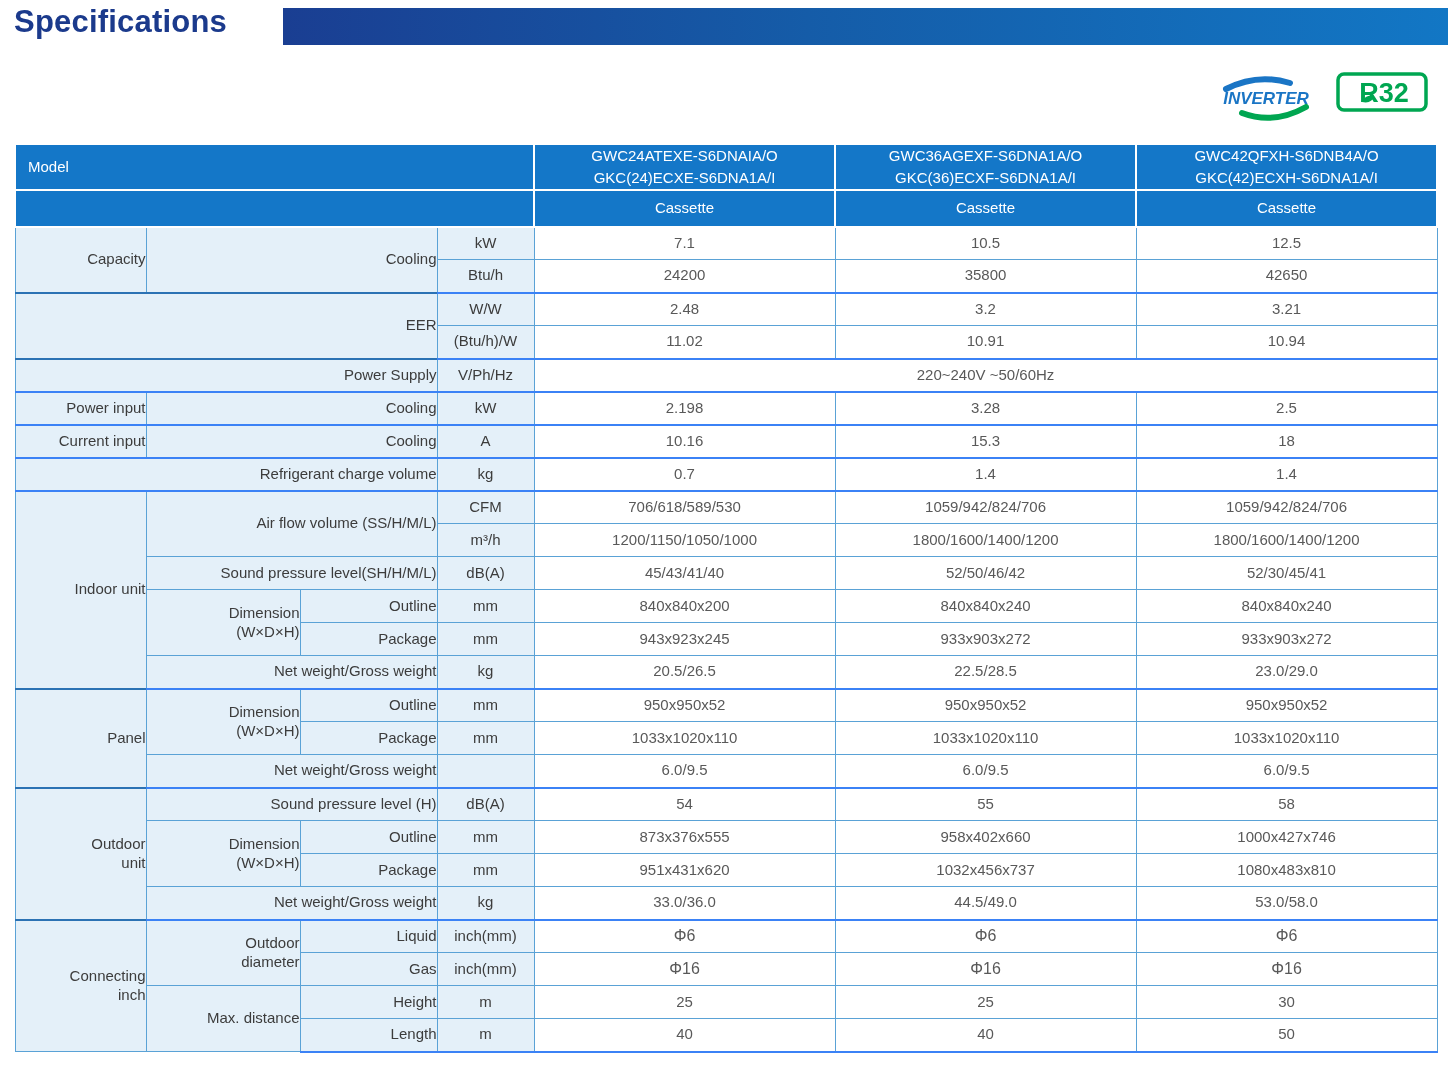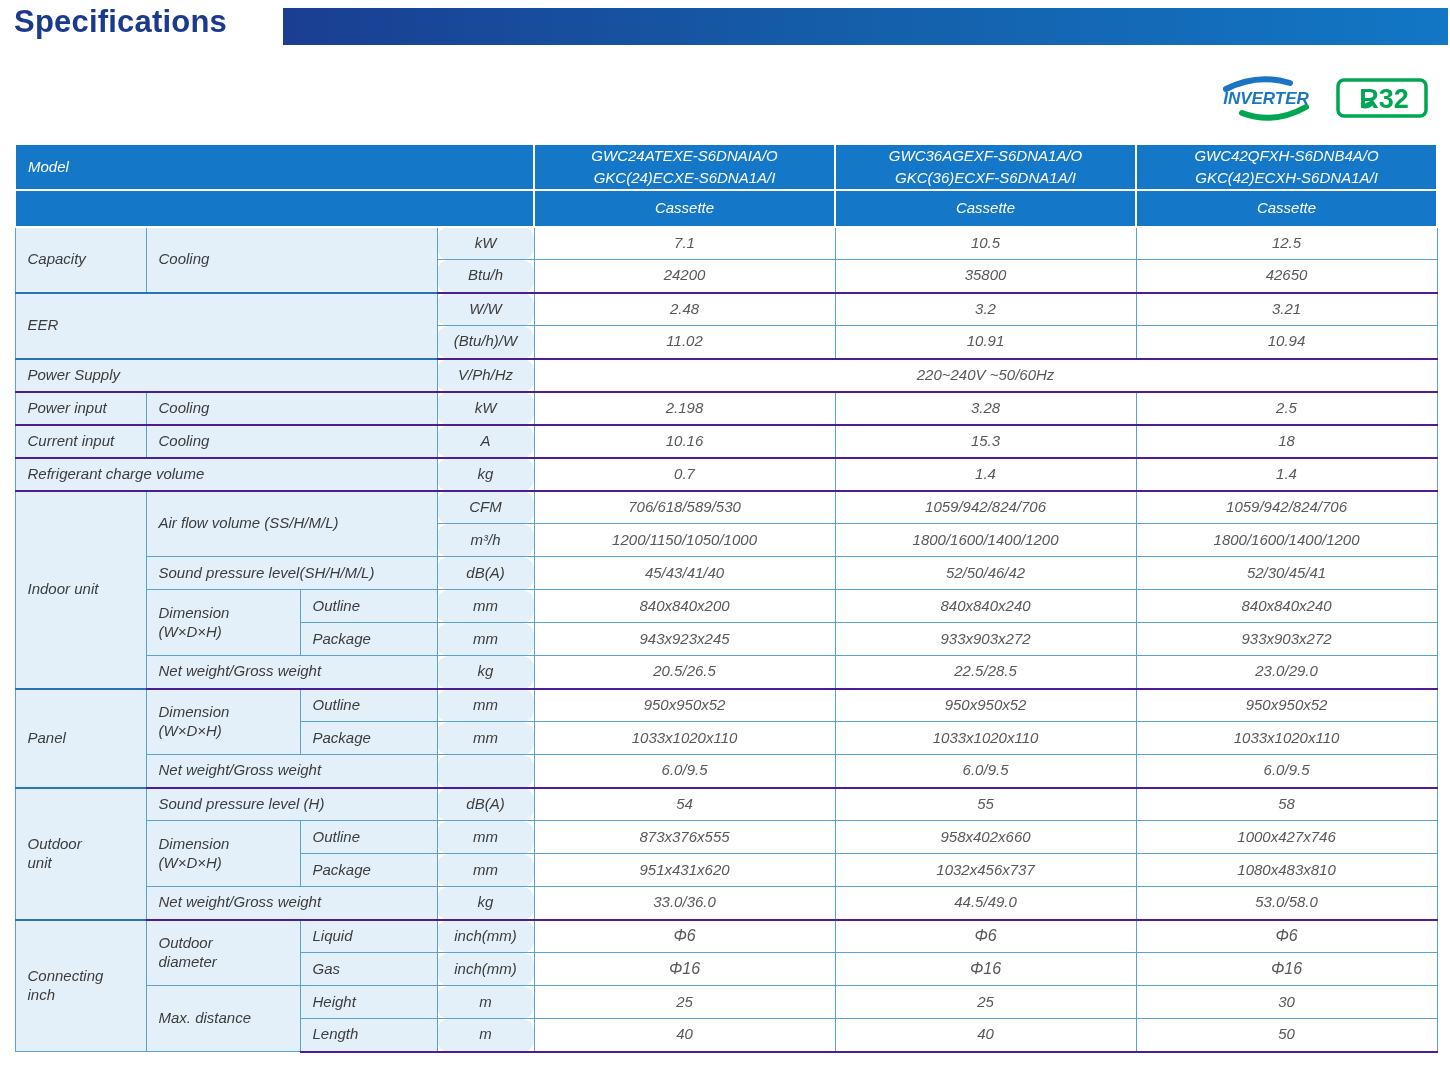--- a/index.html
+++ b/index.html
@@ -5,41 +5,41 @@
   * { margin:0; padding:0; box-sizing:border-box; }
   html,body { background:#ffffff; }
   body { font-family:"Liberation Sans", sans-serif; }
   .page { position:relative; width:1448px; height:1068px; background:#ffffff; overflow:hidden; }
 
   .title { position:absolute; left:14px; top:4px; font-size:31px; font-weight:600;
            color:#1b3a8c; letter-spacing:0.2px; }
   .banner { position:absolute; left:283px; top:8px; width:1167px; height:37px;
             background:linear-gradient(to right,#1a3e92 0%,#155ca8 45%,#1277c5 100%); }
 
-  .logos { position:absolute; top:72px; right:20px; display:flex; align-items:center; gap:16px; }
+  .logos { position:absolute; top:72px; right:20px; display:flex; gap:16px; }
   .logo-inverter svg, .logo-r32 svg { display:block; }
 
   .spec-table { position:absolute; left:14px; top:143px; }
   table { border-collapse:collapse; table-layout:fixed; width:1422px;
-          border:1px solid #5aa2d6;font-style:italic; }
+          border:1px solid #5aa2d6; }
   thead th { background:#1477c8; color:#ffffff; font-weight:400; font-size:15px;
              border:2px solid #ffffff; white-space:pre-line; line-height:1.45;
              vertical-align:middle; }
   thead tr.model-row { height:45px; }
   thead tr.type-row { height:37px; }
   thead th.model-label { text-align:left; padding-left:12px; }
 
   tbody tr { height:33px; }
   tbody td { border:1px solid #5aa2d6; font-size:15px; vertical-align:middle;
              white-space:pre-line; line-height:1.25; }
-  td.label { background:#e4f0f9; color:#3c3c3c; text-align:left; padding-left:12px; }
-  td.unit  { background:#e4f0f9; color:#3c3c3c; text-align:center;border-radius:12px; }
+  td.label { background:#e4f0f9; color:#3c3c3c; text-align:right; padding-left:12px; }
+  td.unit  { background:#e4f0f9; color:#3c3c3c; text-align:center; }
   td.value { background:#ffffff; color:#595959; text-align:center; }
   td.phi   { font-size:16px; }
-  tr.section-end td { border-bottom:2px solid #4c1d95; }
+  tr.section-end td { border-bottom:2px solid #3b82f6; }
   tr.section-start td { border-top:2px solid #2b72b4; }
 </style>
 </head>
 <body>
 
 <div class="page">
 
   <div class="title">Specifications</div>
   <div class="banner"></div>
 

